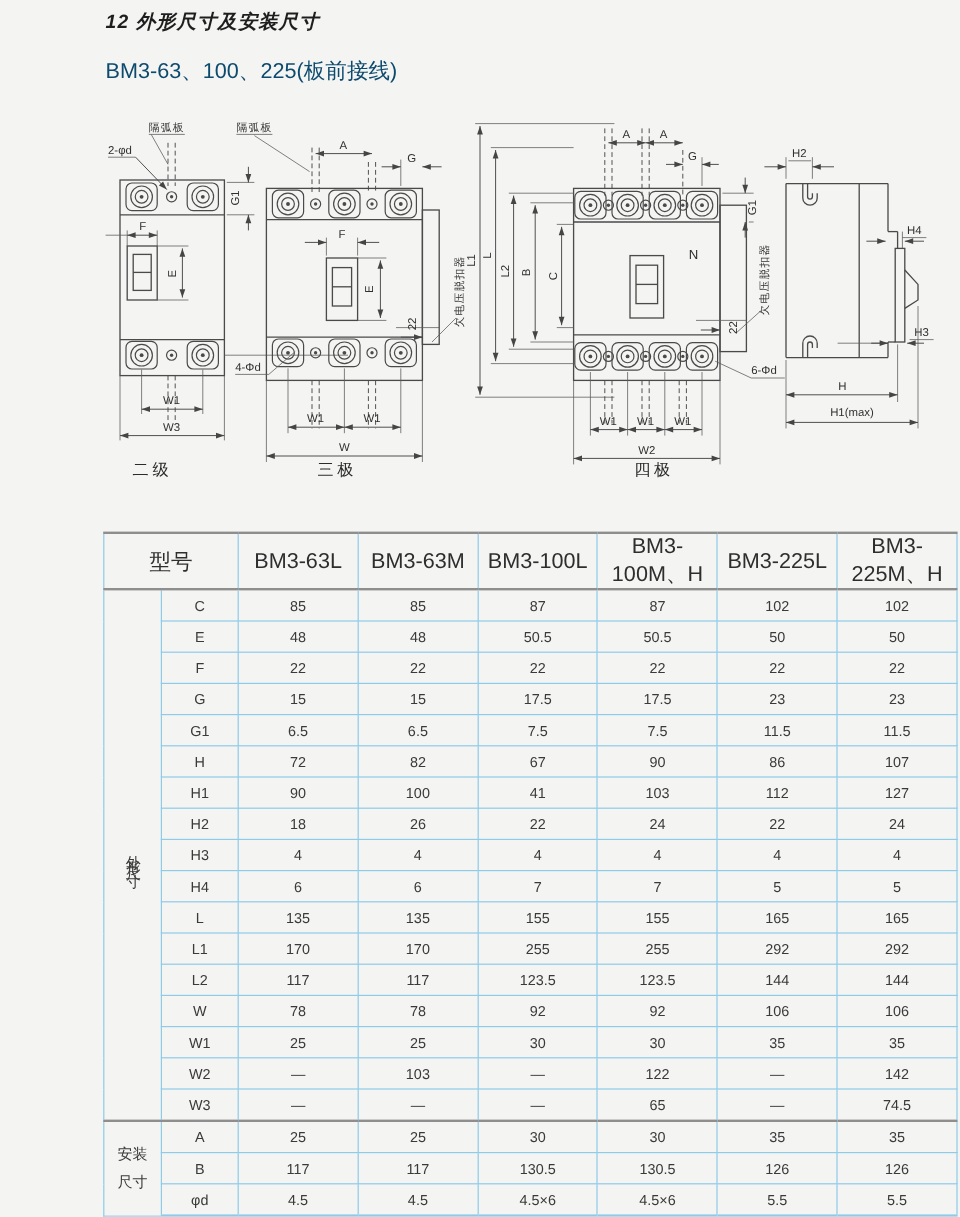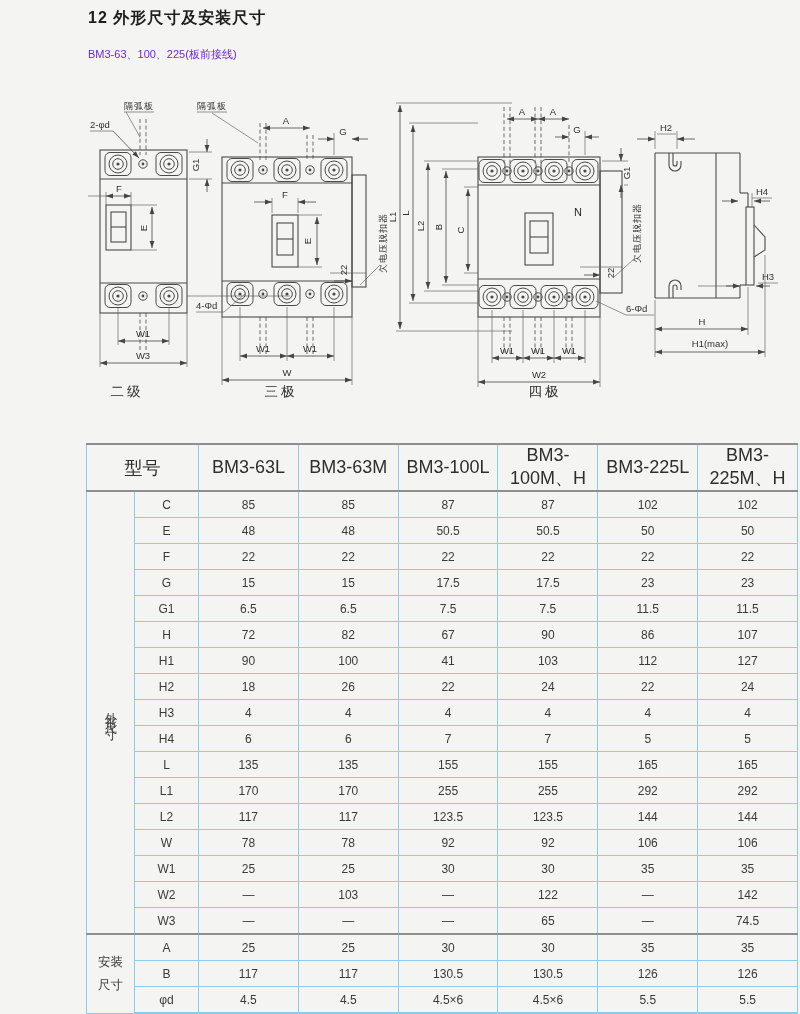--- a/index.html
+++ b/index.html
@@ -2,22 +2,22 @@
 <html><head>
 <meta charset="utf-8">
 <style>
   html,body{margin:0;padding:0;}
   body{
     width:800px;height:1014px;position:relative;
     background:#f4f4f2;
     font-family:"Liberation Sans","DejaVu Sans",sans-serif;
     color:#2f2f2f;overflow:hidden;
   }
-  .title{position:absolute;left:88px;top:8px;font-size:16px;font-weight:bold;color:#1e1e1e;letter-spacing:1px;}
-  .subtitle{position:absolute;left:88px;top:47px;font-size:11px;color:#6d28d9;}
+  .title{position:absolute;left:88px;top:8px;font-size:16px;font-weight:bold;color:#1e1e1e;letter-spacing:1px;font-style:italic;}
+  .subtitle{position:absolute;left:88px;top:47px;font-size:18px;color:#0c4a6e;}
   svg.drawings{position:absolute;left:0;top:95px;}
   svg .ln{stroke:#4a4a4a;stroke-width:1.1;fill:none;}
   svg .thin{stroke:#5d5d5d;stroke-width:0.65;fill:none;}
   svg .dash{stroke:#4a4a4a;stroke-width:0.8;stroke-dasharray:4 2.6;fill:none;}
   svg .dimln{stroke:#474747;stroke-width:0.8;fill:none;}
   svg text.dim{font-size:9.5px;fill:#303030;text-anchor:middle;}
   svg text.dims{font-size:9.5px;fill:#303030;text-anchor:start;}
   svg text.cap{font-size:13.5px;fill:#2b2b2b;text-anchor:middle;letter-spacing:3px;}
   svg text.cjk{font-size:9px;fill:#303030;text-anchor:start;letter-spacing:1px;}
   svg text.nmark{font-size:11px;fill:#2b2b2b;text-anchor:middle;}

